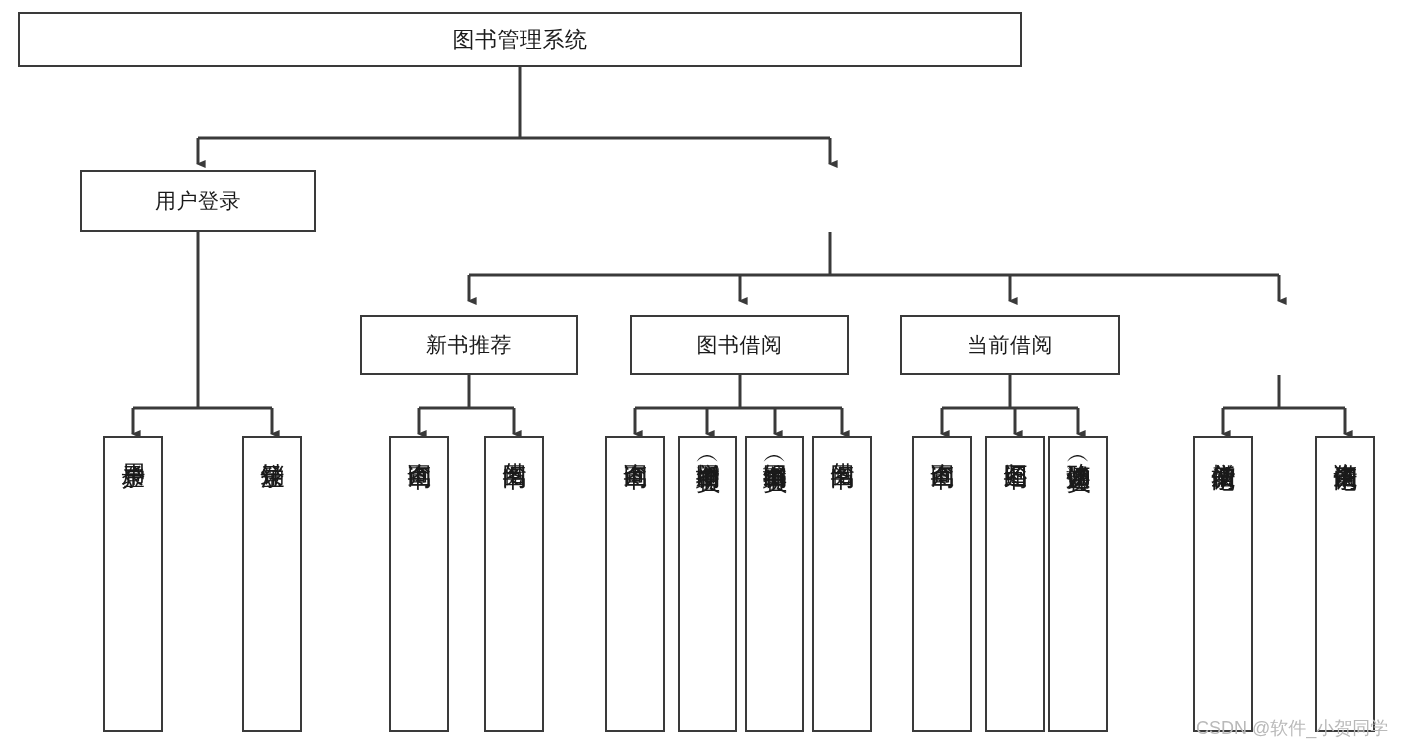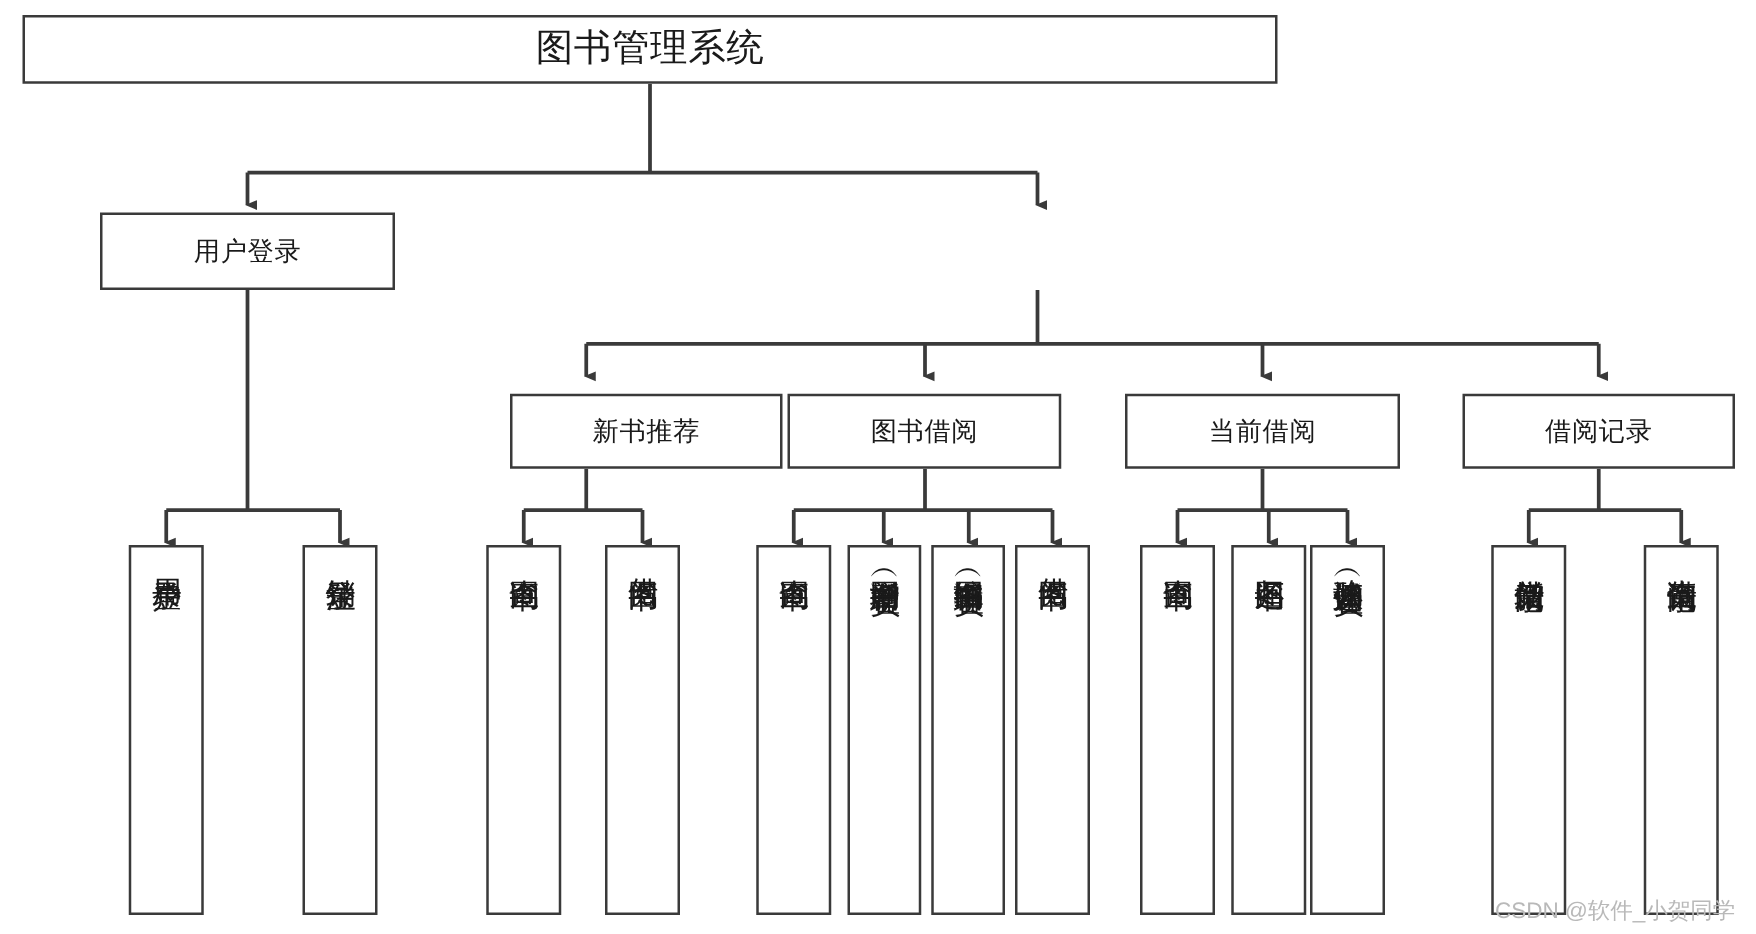--- a/index.html
+++ b/index.html
@@ -42,21 +42,21 @@
     text-align: center;
     line-height: 1.15;
     white-space: nowrap;
   }
   
   .node.horiz .label {
     font-size: 21px;
     letter-spacing: 0.5px;
   }
   .node.root .label {
-    font-size: 30px;
+    font-size: 22px;
   }
   
   .node.vert {
     align-items: flex-start;
     justify-content: center;
     padding-top: 6px;
   }
   .node.vert .label {
     writing-mode: vertical-rl;
     text-orientation: upright;
@@ -123,31 +123,28 @@
   </svg>
 
   <div class="node root horiz" style="left: 18px; top: 12px; width: 1004px; height: 55px;">
     <span class="label">图书管理系统</span>
   </div>
 
   <div class="node horiz" style="left: 80px; top: 170px; width: 236px; height: 62px;">
     <span class="label">用户登录</span>
   </div>
 
-  <div class="node horiz" style="left: 360px; top: 315px; width: 218px; height: 60px; margin-left: 48px;">
+  <div class="node horiz" style="left: 360px; top: 315px; width: 218px; height: 60px;">
     <span class="label">新书推荐</span>
   </div>
   <div class="node horiz" style="left: 630px; top: 315px; width: 219px; height: 60px; font-family: Liberation Serif, serif;">
     <span class="label">图书借阅</span>
   </div>
   <div class="node horiz" style="left: 900px; top: 315px; width: 220px; height: 60px;">
     <span class="label">当前借阅</span>
-  </div>
-  <div class="node horiz" style="left: 1170px; top: 315px; width: 218px; height: 60px;">
-    <span class="label">借阅记录</span>
   </div>
 
   <div class="node vert" style="left: 103px; top: 436px; width: 60px; height: 296px;">
     <span class="label">用户登录</span>
   </div>
   <div class="node vert" style="left: 242px; top: 436px; width: 60px; height: 296px;">
     <span class="label">注销登录</span>
   </div>
   <div class="node vert" style="left: 389px; top: 436px; width: 60px; height: 296px;">
     <span class="label">查询图书</span>

